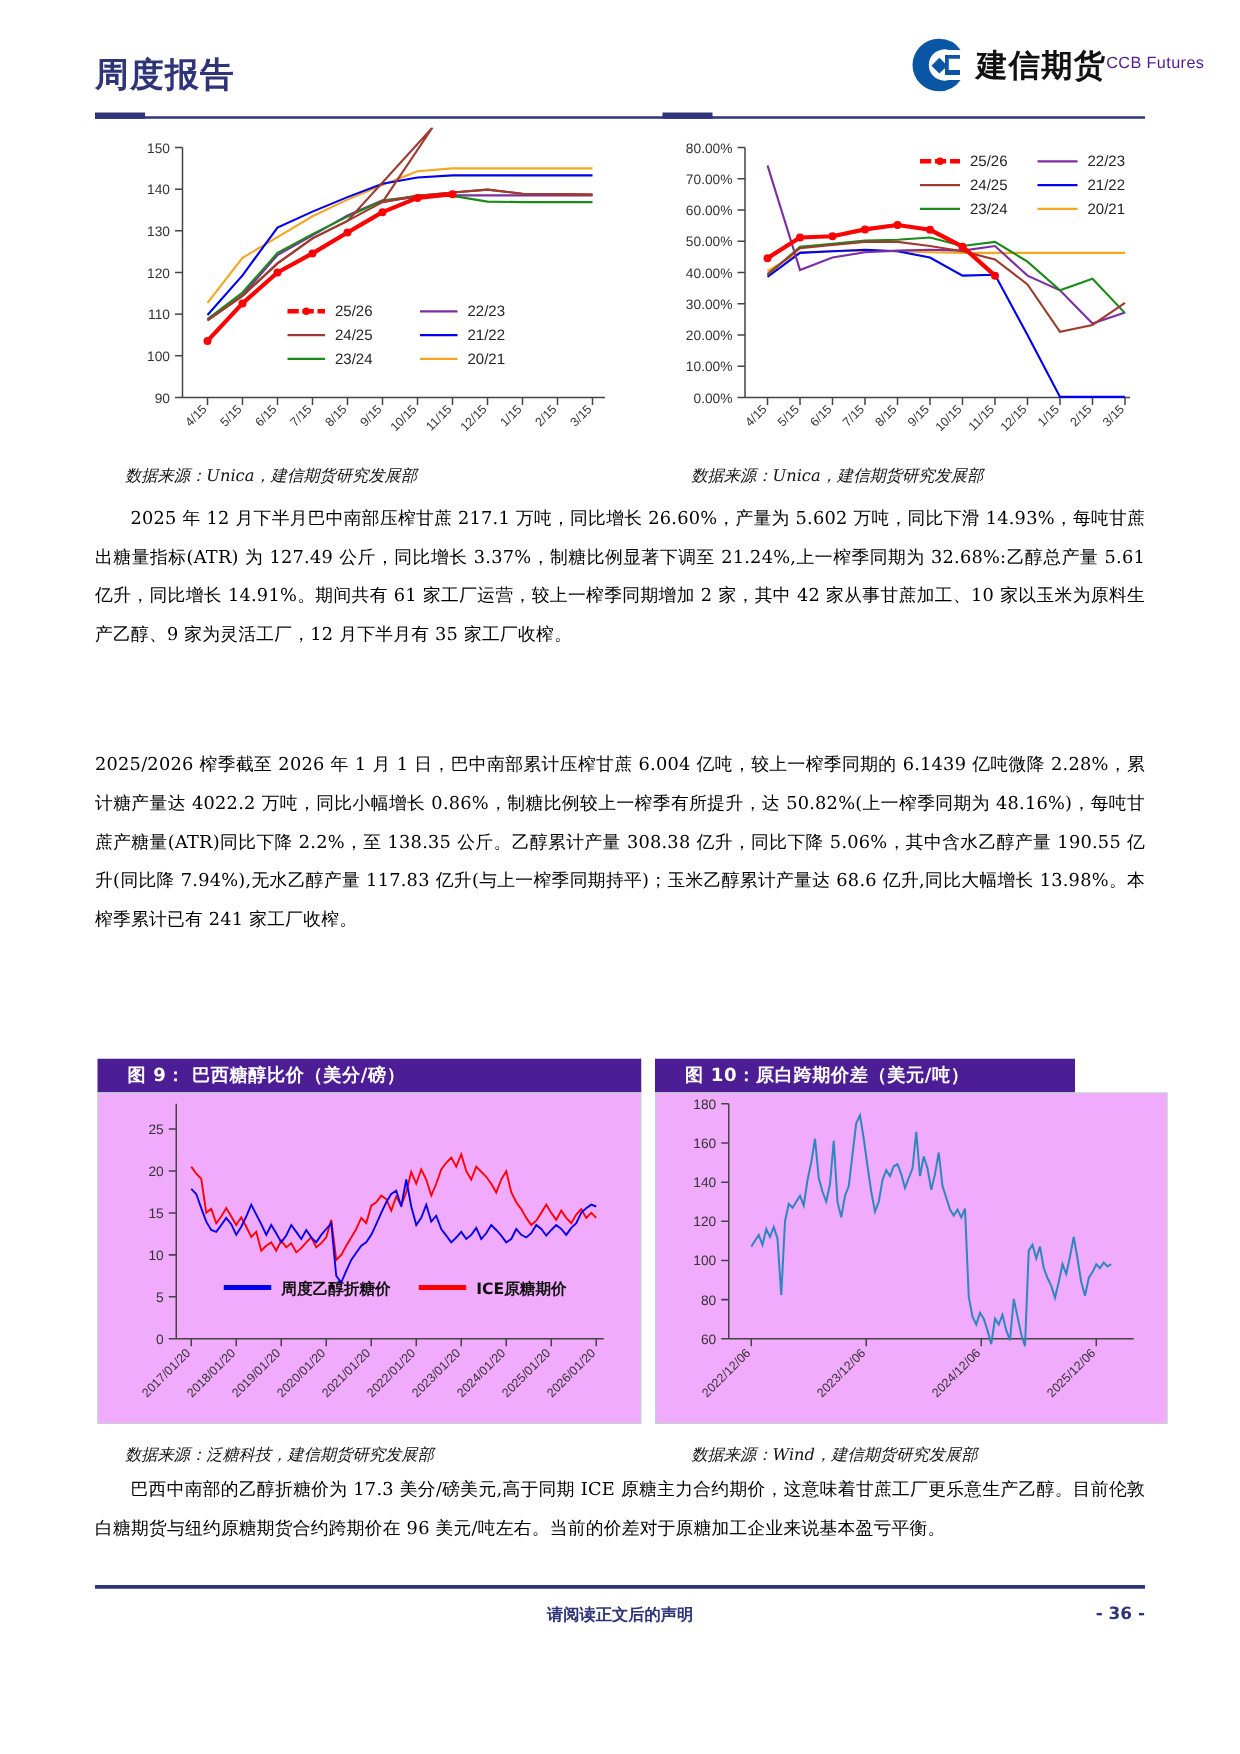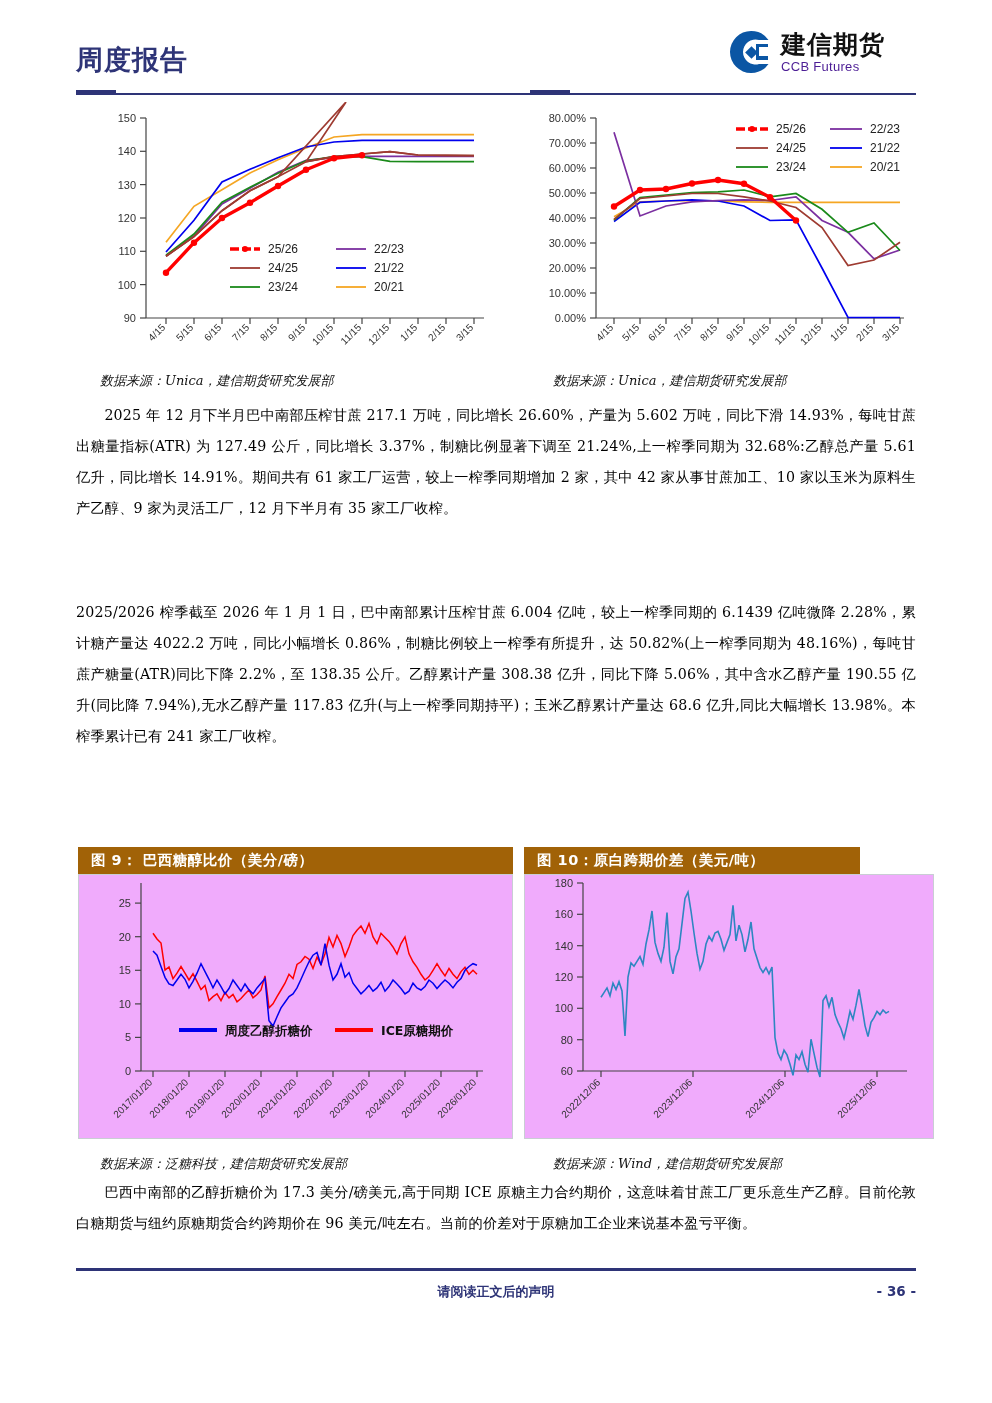--- a/index.html
+++ b/index.html
@@ -4,21 +4,21 @@
 <style>
   html,body{margin:0;padding:0;background:#fff;}
   body{width:992px;height:1403px;position:relative;font-family:"Liberation Serif",serif;color:#000;}
   .page{position:absolute;inset:0;width:992px;height:1403px;overflow:hidden;}
 
   
   .hdr{position:absolute;left:0;top:0;width:992px;height:96px;}
   .hdr-title{position:absolute;left:76px;top:42px;font-size:27px;font-weight:bold;color:#2e3477;letter-spacing:1px;font-family:"DejaVu Sans",sans-serif;}
   .logo{position:absolute;left:728px;top:29px;display:flex;align-items:center;gap:7px;}
   .logo-mark{width:46px;height:46px;position:relative;}
-  .logo-text{display:flex;flex-direction:column;line-height:1;}
+  .logo-text{display:flex;flex-direction:row;line-height:1;}
   .logo-cn{font-family:"DejaVu Sans",sans-serif;font-weight:bold;font-size:25px;letter-spacing:1px;color:#111;}
   .logo-en{font-family:"Liberation Sans",sans-serif;font-size:13px;color:#4c1d95;margin-top:3px;letter-spacing:0.3px;}
   .hdr-rule{position:absolute;left:76px;top:93px;width:840px;height:1.5px;background:#2e3477;}
   .hdr-rule-thick{position:absolute;left:76px;top:90px;width:40px;height:5px;background:#2e3477;}
   .hdr-rule-thick2{position:absolute;left:530px;top:90px;width:40px;height:5px;background:#2e3477;}
 
   
   .chart-box{position:absolute;}
   .src{position:absolute;font-family:"DejaVu Serif",serif;font-style:italic;font-size:13px;color:#111;white-space:nowrap;}
 
@@ -26,21 +26,21 @@
   .axlbl{font-family:"Liberation Sans",sans-serif;font-size:11px;fill:#333;}
   .axlbl-s{font-family:"Liberation Sans",sans-serif;font-size:10px;fill:#333;}
   .lgd{font-family:"Liberation Sans",sans-serif;font-size:12px;fill:#222;}
   .lgd-cn{font-family:"DejaVu Sans",sans-serif;font-size:12.5px;fill:#111;font-weight:bold;}
 
   
   .para{position:absolute;width:840px;left:76px;font-family:"DejaVu Serif",serif;font-size:14.2px;line-height:31px;text-align:justify;color:#000;letter-spacing:0.2px;}
   .para.indent{text-indent:2em;}
 
   
-  .figbar{position:absolute;height:27px;background:#a16207;color:#fff;font-family:"DejaVu Sans",serif;font-size:14.5px;font-weight:bold;display:flex;align-items:center;padding-left:13px;letter-spacing:0.5px;box-sizing:border-box;}
+  .figbar{position:absolute;height:27px;background:#4c1d95;color:#fff;font-family:"DejaVu Sans",serif;font-size:14.5px;font-weight:bold;display:flex;align-items:center;padding-left:24px;letter-spacing:0.5px;box-sizing:border-box;}
   .figwrap{position:absolute;border:1px solid #c9cdd4;box-sizing:border-box;background:#f0abfc;}
 
   
   .ftr-rule{position:absolute;left:76px;top:1268px;width:840px;height:3px;background:#2e3477;}
   .ftr-txt{position:absolute;top:1283px;left:0;width:992px;text-align:center;font-family:"DejaVu Sans",sans-serif;font-size:13px;color:#2e3477;font-weight:bold;}
   .ftr-pg{position:absolute;top:1283px;right:76px;font-family:"DejaVu Sans",sans-serif;font-size:13.5px;color:#2e3477;font-weight:bold;}
 </style>
 </head>
 <body>
 

